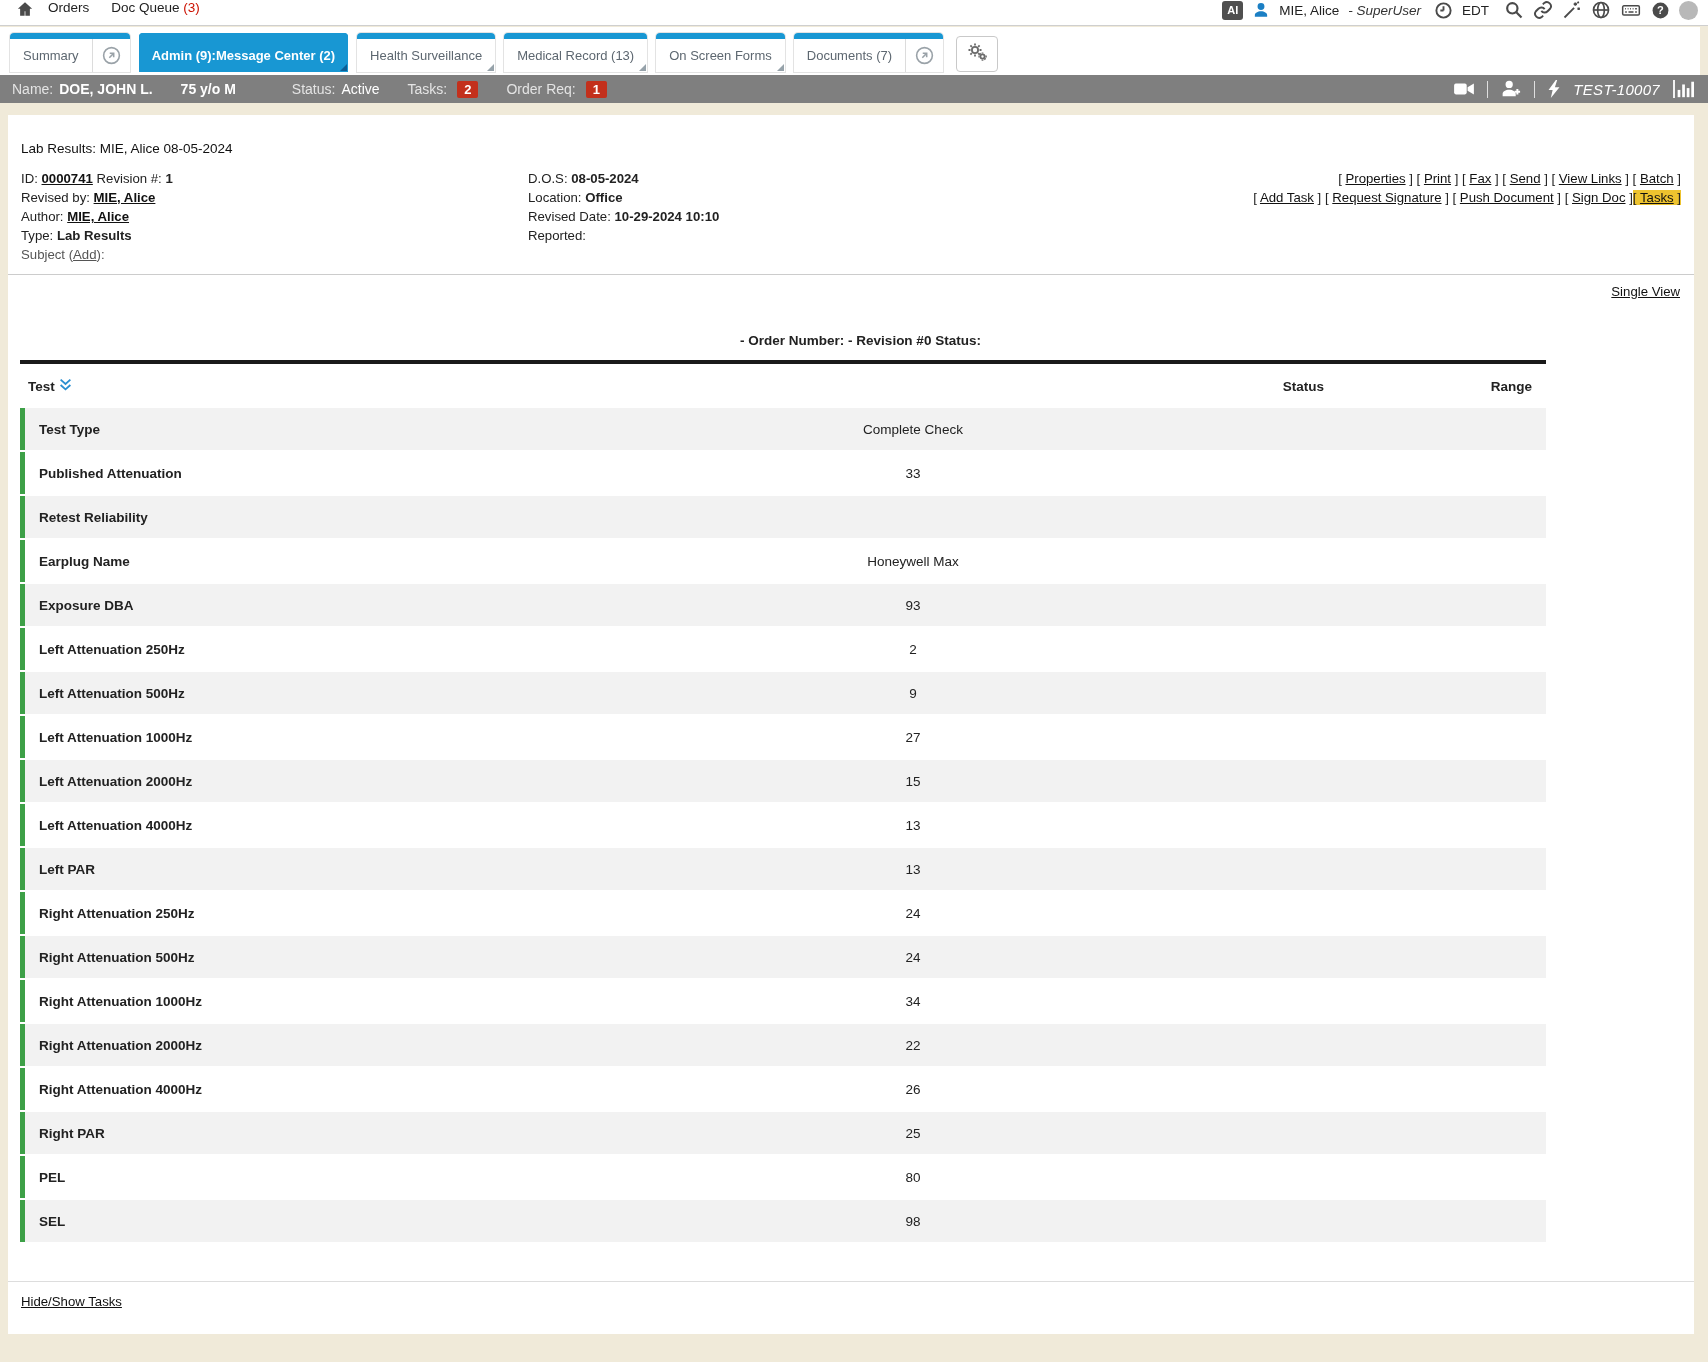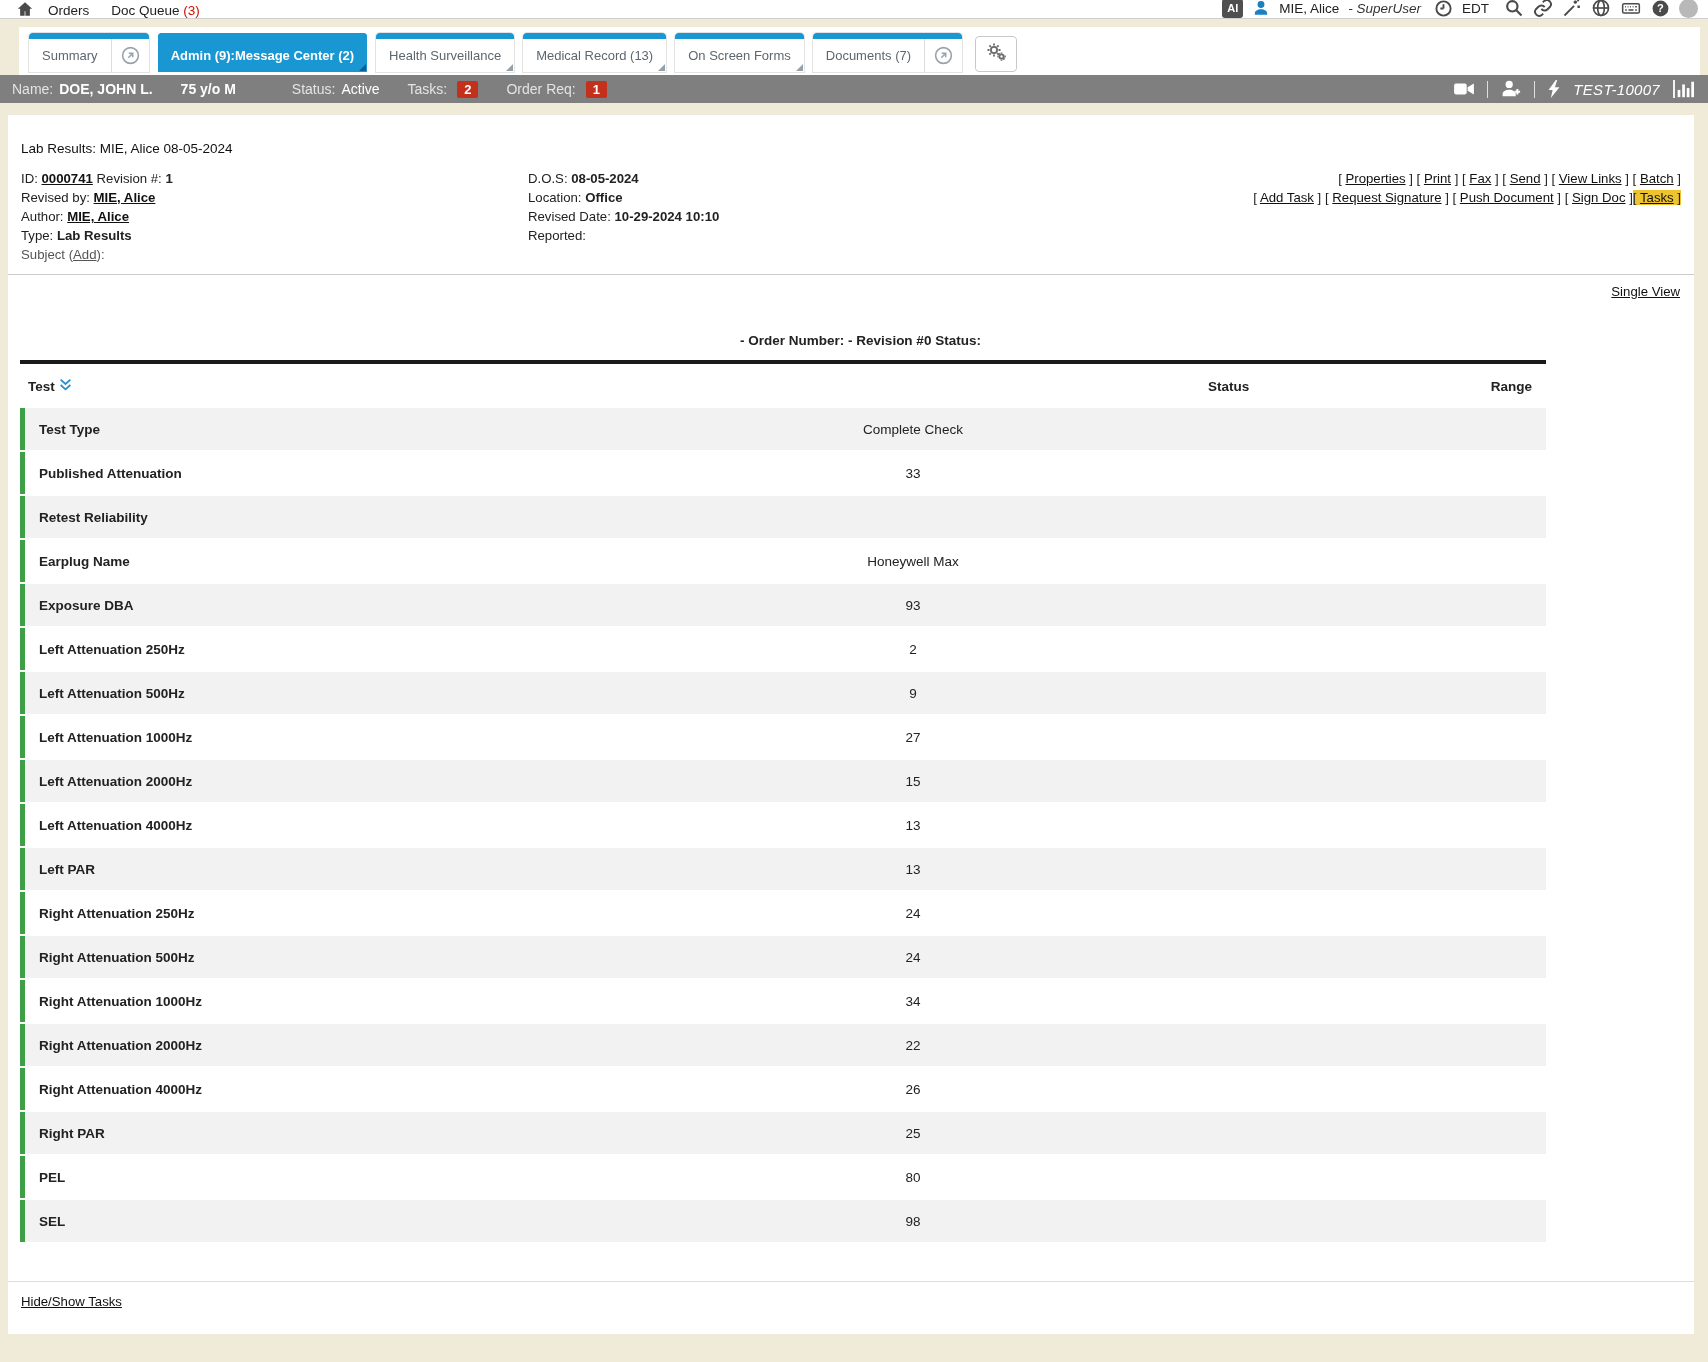--- a/index.html
+++ b/index.html
@@ -1,37 +1,37 @@
 <!DOCTYPE html>
 <html><head>
 <meta charset="utf-8">
 <style>
   * { box-sizing: border-box; margin: 0; padding: 0; }
   html,body { width:1708px; height:1362px; overflow:hidden; }
   body { font-family:"Liberation Sans", sans-serif; background:#f0ead9; position:relative; color:#222; }
   a { color:#111; text-decoration:underline; cursor:pointer; }
 
   
-  .topbar { position:absolute; top:0; left:0; right:0; height:19px; background:#fff;
-            border-bottom:1px solid #cfcfcf; display:flex; align-items:flex-end; padding:0 10px; }
+  .topbar { position:absolute; top:0; left:0; right:0; height:26px; background:#fff;
+            border-bottom:1px solid #cfcfcf; display:flex; align-items:flex-start; padding:0 10px; }
   .topbar .home { display:flex; align-items:center; margin:0 14px 0 6px; cursor:pointer; }
   .tnav { color:#222; text-decoration:none; font-size:13.5px; margin-right:22px; cursor:pointer; }
   .tnav .red { color:#cc1100; }
   .tb-right { margin-left:auto; display:flex; align-items:center; gap:9px; }
   .ai-badge { background:#4f4f4f; color:#fff; font-weight:bold; font-size:11px; width:21px; height:19px;
               border-radius:3px; display:flex; align-items:center; justify-content:center; cursor:pointer; }
   .uname { font-size:13.5px; color:#222; }
   .urole { font-size:13.5px; font-style:italic; color:#333; margin-right:4px; }
   .tz { font-size:13.5px; color:#222; margin-right:6px; }
   .icn { display:flex; align-items:center; cursor:pointer; }
   .dot { width:19px; height:19px; border-radius:50%; background:#b8b8b8; }
 
   
   .tabbar { position:absolute; top:27px; left:0; right:8px; height:48px; background:#fff;
-            display:flex; align-items:flex-end; padding:0 0 3px 10px;margin-left:19px; }
+            display:flex; align-items:flex-end; padding:0 0 3px 10px; }
   .tabgroup { display:flex; margin-right:9px; position:relative; border-radius:4px 4px 0 0;
               box-shadow:0 0 0 1px #e3e3e3; }
   .cap { position:absolute; top:0; left:0; right:0; height:6px; background:#1897d3; border-radius:4px 4px 0 0; }
   .tab { position:relative; padding:6px 0 0 0; background:#fff; border-radius:4px 4px 0 0; display:flex; }
   .tab-body { height:33px; display:flex; align-items:center; padding:0 13px; font-size:13px; color:#5d6770; white-space:nowrap; cursor:pointer; }
   .iconseg { border-left:1px solid #dcdcdc; padding:0 8px; display:flex; align-items:center; cursor:pointer; }
   .tabgroup.active { box-shadow:none; }
   .active .tab, .active .cap { background:#1897d3; }
   .active .tab-body { color:#fff; font-weight:bold; }
   .notch::after { content:""; position:absolute; right:1px; bottom:1px;
@@ -70,21 +70,21 @@
 
   .panel hr { border:none; border-top:1px solid #ccc; margin-top:10px; }
   .singleview { text-align:right; margin:9px 14px 0 0; font-size:13.2px; }
   .orderline { font-weight:bold; font-size:13.5px; margin:34px 0 0 19px;text-align:center; }
 
   
   .rtable { margin:12px 148px 0 12px; }
   .dblline { height:4px; border-top:2px solid #1a1a1a; border-bottom:2px solid #1a1a1a; }
   .thead { display:flex; align-items:center; height:44px; font-size:13.5px; font-weight:bold; }
   .c1 { width:598px; } .c2 { width:590px; text-align:center; }
-  .c3 { width:116px; text-align:left; } .c4 { flex:1; text-align:right; padding-right:14px; }
+  .c3 { width:116px; text-align:right; } .c4 { flex:1; text-align:right; padding-right:14px; }
   .thead .c1 { padding-left:8px; display:flex; align-items:center; gap:4px; cursor:pointer; }
   .row { display:flex; align-items:center; height:42px; border-left:5px solid #3da047; margin-bottom:2px; font-size:13.5px; }
   .tbody .row:nth-of-type(odd) { background:#f2f2f2; }
   .row .c1 { font-weight:bold; padding-left:14px; width:593px; }
 
   .foot-div { border-top:1px solid #ddd; margin-top:39px; }
   .foot-link { font-size:13.2px; margin:12px 0 0 13px; display:inline-block; }
 </style>
 </head>
 <body>

